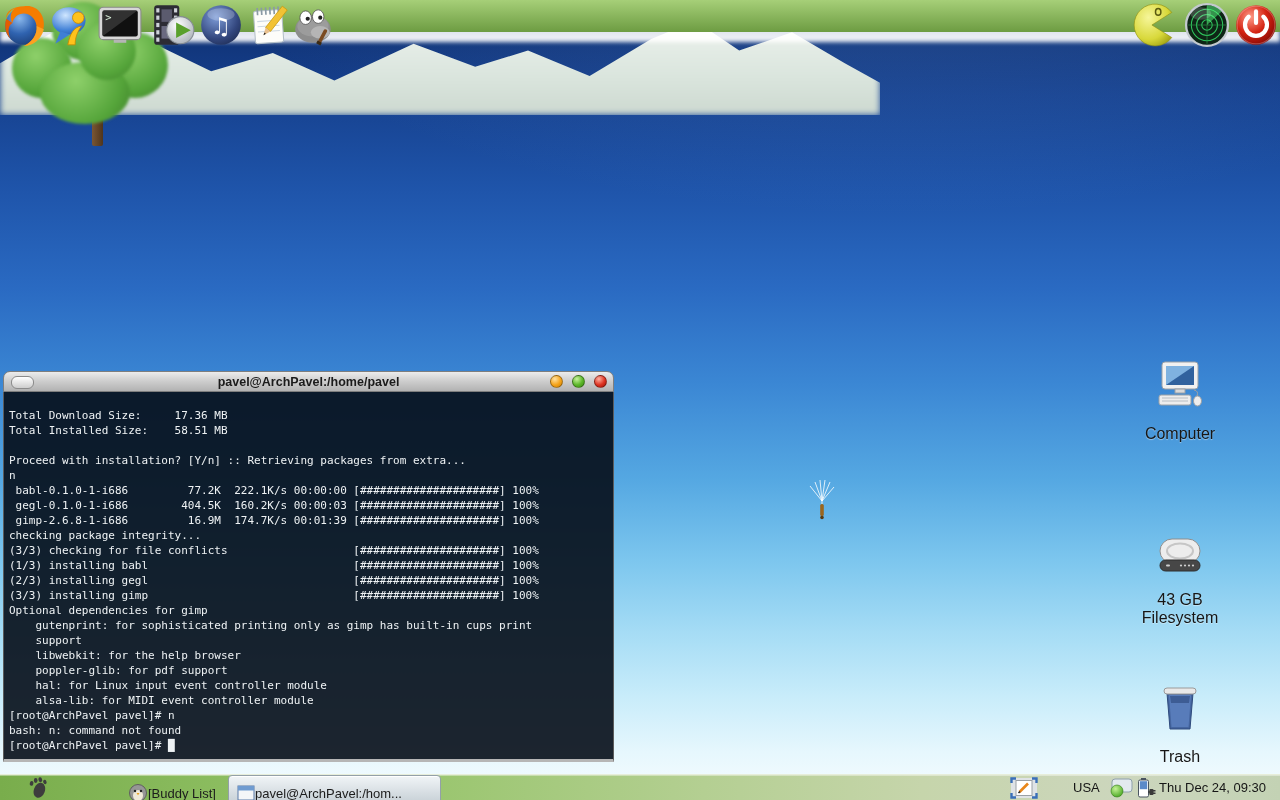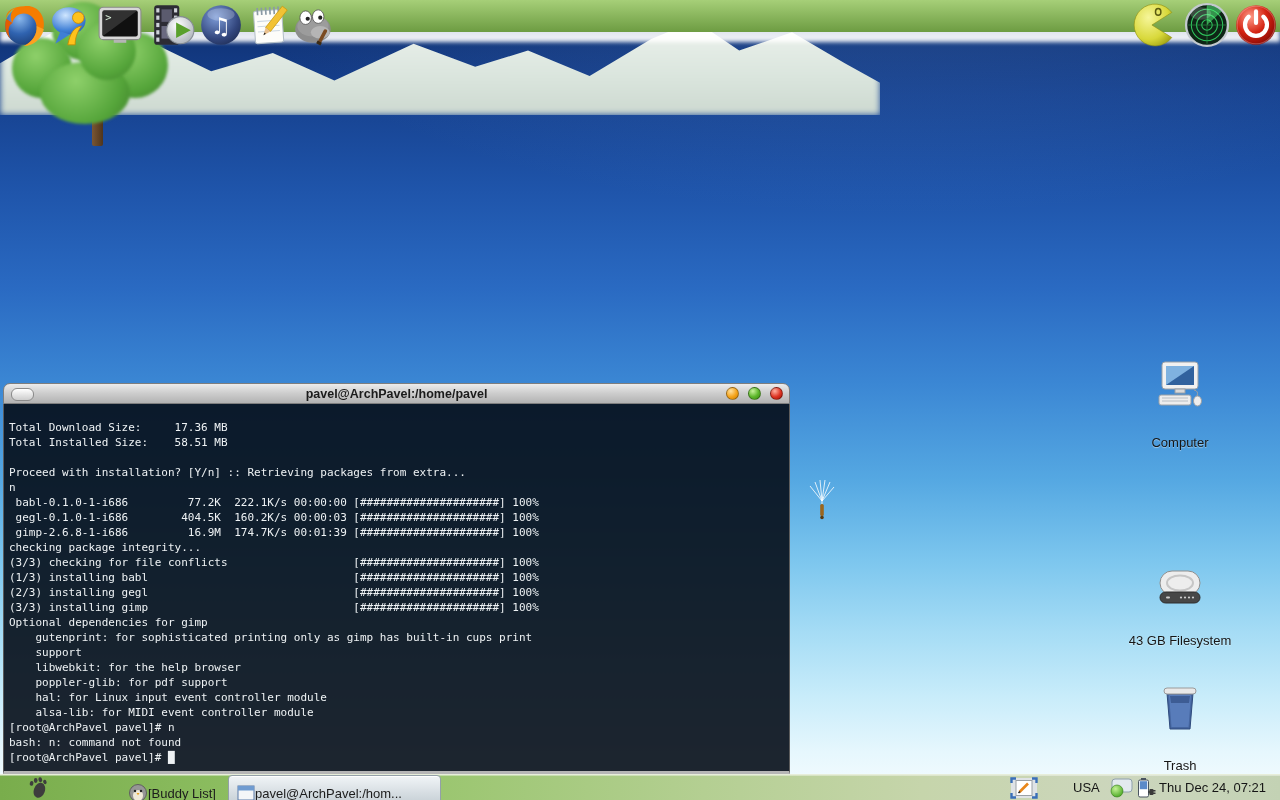--- a/index.html
+++ b/index.html
@@ -26,21 +26,21 @@
     background:linear-gradient(90deg,#7a5633,#4f351c);filter:blur(.5px);border-radius:2px;}
   .mist{left:0;top:735;width:1280px;height:42px;filter:blur(2px);
     background:linear-gradient(rgba(255,255,255,0),rgba(255,255,255,.8) 55%,rgba(255,255,255,.95));}
   .grass{left:0;top:768;width:1280px;height:32px;
     background:linear-gradient(#a6cf78,#6d9c42);}
 
   
   .launch{position:absolute;top:2px;width:46px;height:46px;}
 
   
-  .term{left:3px;top:383px;width:787px;}
+  .term{left:3px;top:371px;width:611px;}
   .term-title{position:relative;height:21px;box-sizing:border-box;
     background:linear-gradient(#ececec,#cfcfcf 45%,#b2b2b2);
     border:1px solid #7e7e7e;border-radius:7px 7px 0 0;}
   .term-title .ttext{position:absolute;left:0;right:0;top:3px;text-align:center;
     font-size:12.5px;font-weight:bold;color:#1b1b1b;}
   .pill{position:absolute;left:7px;top:4px;width:21px;height:11px;border-radius:6px;
     background:linear-gradient(#ffffff,#cdcdcd);border:1px solid #8a8a8a;}
   .wbtns{position:absolute;right:6px;top:3px;display:flex;gap:9px;}
   .wbtn{width:13px;height:13px;border-radius:50%;border:1px solid rgba(0,0,0,.35);box-sizing:border-box;}
   .wbtn.min{background:radial-gradient(circle at 35% 28%, #ffe1a0, #f5a31a 55%, #c97e00);}
@@ -48,21 +48,21 @@
   .wbtn.cls{background:radial-gradient(circle at 35% 28%, #ffb0a0, #dd3322 55%, #991005);}
   .term-body{height:367px;background:rgba(6,13,24,.9);
     border-left:1px solid #5c5c5c;border-right:1px solid #5c5c5c;
     border-bottom:3px solid #b6b6b6;box-sizing:content-box;overflow:hidden;}
   .term-body pre{margin:0;padding:16px 0 0 5px;white-space:pre;
     font-family:"DejaVu Sans Mono",monospace;font-size:11px;line-height:15px;
     color:#eef2f4;}
 
   
   .dicon{position:absolute;left:1125px;width:110px;text-align:center;cursor:default;}
-  .dicon .lbl{margin-top:19px;font-size:13px;color:#161616;
+  .dicon .lbl{margin-top:9px;font-size:16px;color:#161616;
     text-shadow:0 1px 1px rgba(255,255,255,.45);}
 
   
   .taskbar{left:0;top:774px;width:1280px;height:26px;
     background:linear-gradient(90deg,#79ad4c,#8cbd60 18%,#98c56c 32%,#b4cf92 55%,
       #c6d5ab 72%,#ccd6bd 88%,#c3d2b4);
     border-top:1px solid #e7eeda;box-shadow:inset 0 1px 0 rgba(255,255,255,.4);}
   .tb-item{position:absolute;top:0;height:36px;display:flex;align-items:center;
     font-size:13px;color:#1c1c1c;}
   .task-active{background:linear-gradient(#f1f5f7,#d6dde2 50%,#bcc7cd);
@@ -294,21 +294,21 @@
       <rect x="5" y="35" width="32" height="10" rx="2" fill="#ededed" stroke="#9aa0a6"></rect>
       <g stroke="#b9bec4">
           <line x1="8" y1="38" x2="34" y2="38"></line>
           <line x1="8" y1="41" x2="34" y2="41"></line>
         </g>
       <ellipse cx="43.5" cy="41" rx="4" ry="5" fill="#ededed" stroke="#9aa0a6"></ellipse>
       <path d="M43 36 Q45 31 40 30" fill="none" stroke="#9aa0a6"></path>
     </svg>
     <div class="lbl">Computer</div>
   </div>
-  <div class="dicon" style="top:568px;">
+  <div class="dicon" style="top:536px;">
     <svg width="52" height="42" viewBox="0 0 52 42">
       <rect x="6" y="3" width="40" height="24" rx="12" fill="#ededed" stroke="#8f8f8f"></rect>
       <ellipse cx="26" cy="15" rx="13" ry="7.5" fill="none" stroke="#c6c6c6" stroke-width="2"></ellipse>
       <rect x="6" y="24" width="40" height="11" rx="5.5" fill="#474747" stroke="#2e2e2e"></rect>
       <g fill="#cfcfcf">
         <circle cx="27" cy="29.5" r="1.1"></circle>
           <circle cx="31" cy="29.5" r="1.1"></circle>
         <circle cx="35" cy="29.5" r="1.1"></circle>
           <circle cx="39" cy="29.5" r="1.1"></circle>
         <rect x="12" y="28.5" width="4" height="2" rx="1"></rect>
@@ -384,16 +384,16 @@
     </svg>
 
     <svg class="tray" style="left:1134px;" width="24" height="22" viewBox="0 0 24 22">
       <rect x="7" y="1" width="5" height="2.4" fill="#4a5560"></rect>
       <rect x="4.5" y="3" width="10" height="17" rx="1.5" fill="#ffffff" stroke="#4a5560"></rect>
       <rect x="5.8" y="4.2" width="7.4" height="8" fill="#5b8ac9"></rect>
       <path d="M14 15 L18 15 M16.5 12.5 L16.5 17.5 M19 13.8 L21.5 13.8 M19 16.2 L21.5 16.2" stroke="#3a3a3a" stroke-width="1.6"></path>
       <rect x="15.5" y="12" width="4" height="6" rx="1" fill="#3a3a3a"></rect>
     </svg>
 
-    <span class="clock" style="left:1159px;">Thu Dec 24, 07:21</span>
+    <span class="clock" style="left:1159px;">Thu Dec 24, 09:30</span>
   </div>
 
 </div>
 
 </body></html>

